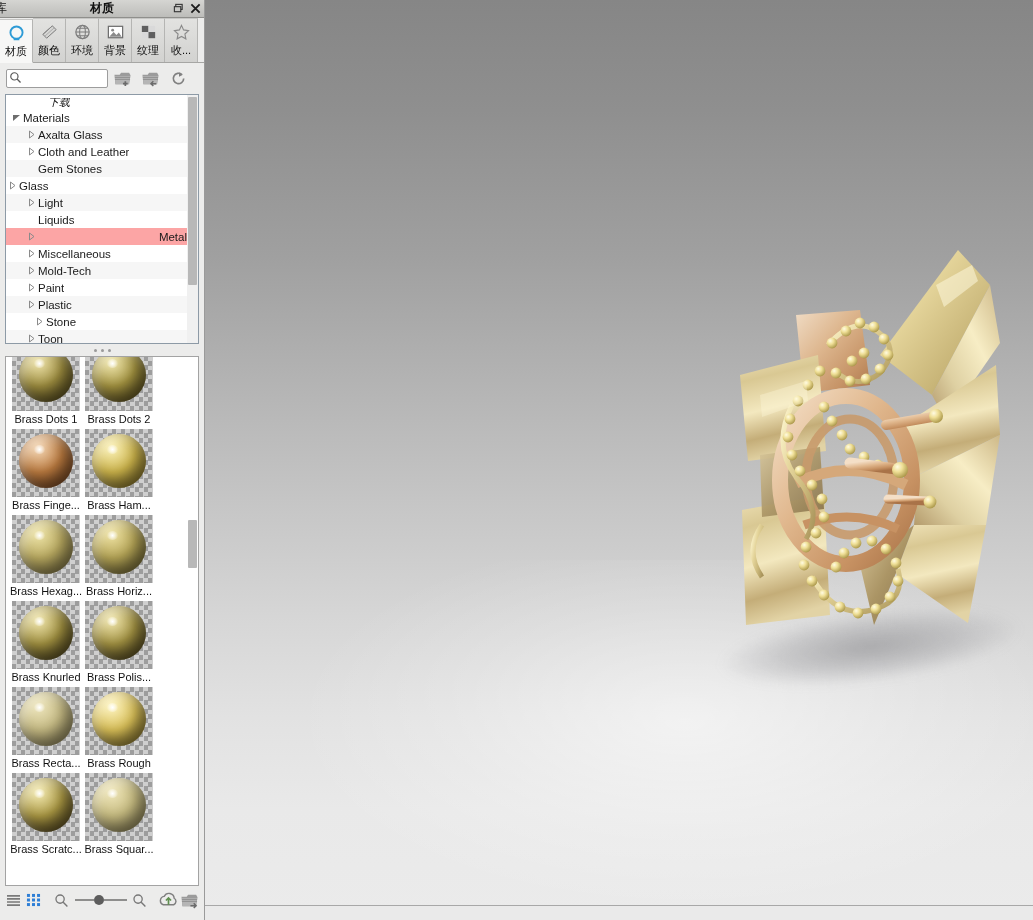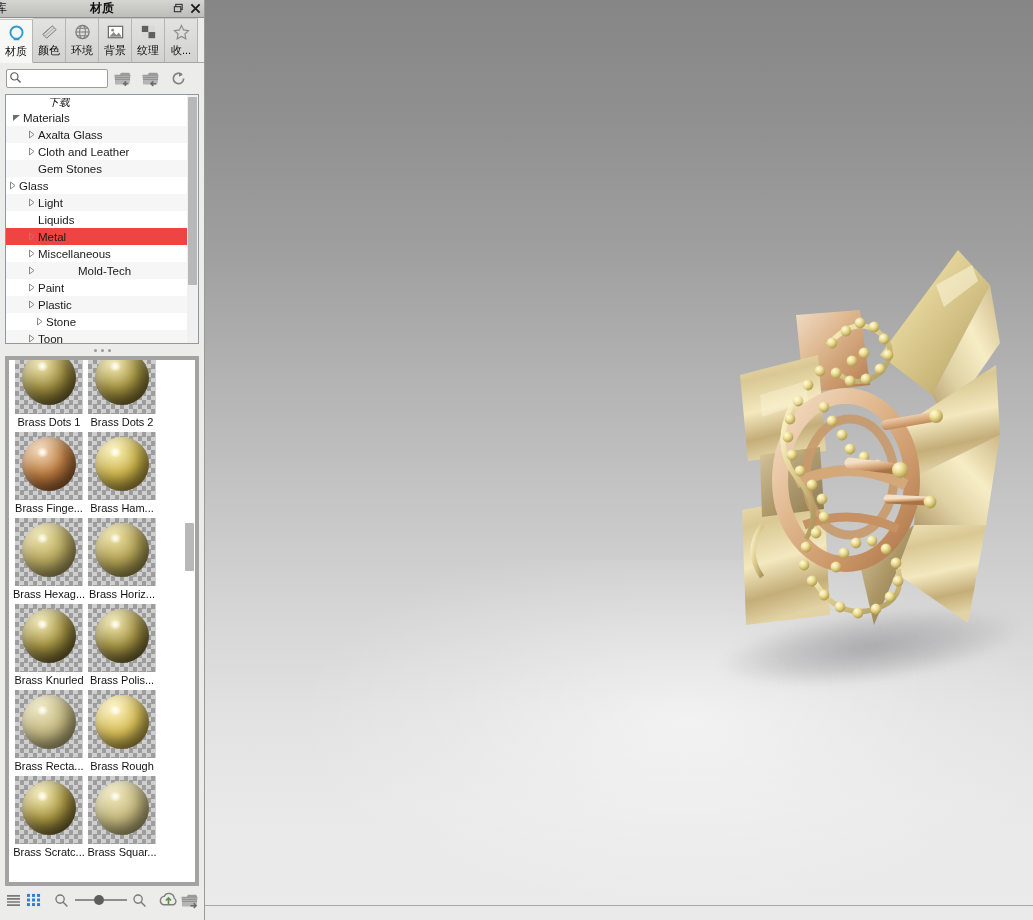--- a/index.html
+++ b/index.html
@@ -208,21 +208,21 @@
   .tnode {
     height: 17px;
     display: flex;
     align-items: center;
     font-size: 11.5px;
     color: #1a1a1a;
     white-space: nowrap;
     cursor: default;
   }
   .tnode.zebra { background: #f6f6f6; }
-  .tnode.sel { background: #ef4444; }
+  .tnode.sel { background: #fca5a5; justify-content: space-between; }
   .tnode .arrow {
     width: 13px; flex: 0 0 13px;
     display: flex; align-items: center; justify-content: center;
   }
   .tnode .tlabel2 { overflow: hidden; text-overflow: ellipsis; }
   .tree-scroll {
     position: absolute;
     right: 0; top: 0;
     width: 11px; height: 100%;
     background: #f0f0f0;
@@ -248,21 +248,21 @@
   }
   .splitter i {
     width: 3px; height: 3px; border-radius: 50%;
     background: #9a9a9a; display: block;
   }
 
   
   .gridwrap {
     margin: 0 5px 0 5px;
     background: #fff;
-    border: 4px solid #a3a3a3;
+    border: 1px solid #a3a3a3;
     flex: 1 1 auto;
     position: relative;
     overflow: hidden;
     box-sizing: border-box;
   }
   .grid {
     position: absolute;
     left: 0; top: -15px; right: 11px; bottom: 0;
     display: flex;
     flex-wrap: wrap;
@@ -659,21 +659,21 @@
               <span class="tlabel2">Metal</span>
             </div>
             <div class="tnode" style="padding-left: 19px;">
               <span class="arrow">
                 <svg width="9" height="9" viewBox="0 0 9 9">
                   <path d="M2.5 1 L7 4.5 L2.5 8 Z" fill="none" stroke="#8a8a8a" stroke-width="1"></path>
                 </svg>
               </span>
               <span class="tlabel2">Miscellaneous</span>
             </div>
-            <div class="tnode zebra" style="padding-left: 19px; gap: 40px;">
+            <div class="tnode zebra" style="padding-left: 19px;">
               <span class="arrow">
                 <svg width="9" height="9" viewBox="0 0 9 9">
                   <path d="M2.5 1 L7 4.5 L2.5 8 Z" fill="none" stroke="#8a8a8a" stroke-width="1"></path>
                 </svg>
               </span>
               <span class="tlabel2">Mold-Tech</span>
             </div>
             <div class="tnode" style="padding-left: 19px;">
               <span class="arrow">
                 <svg width="9" height="9" viewBox="0 0 9 9">

